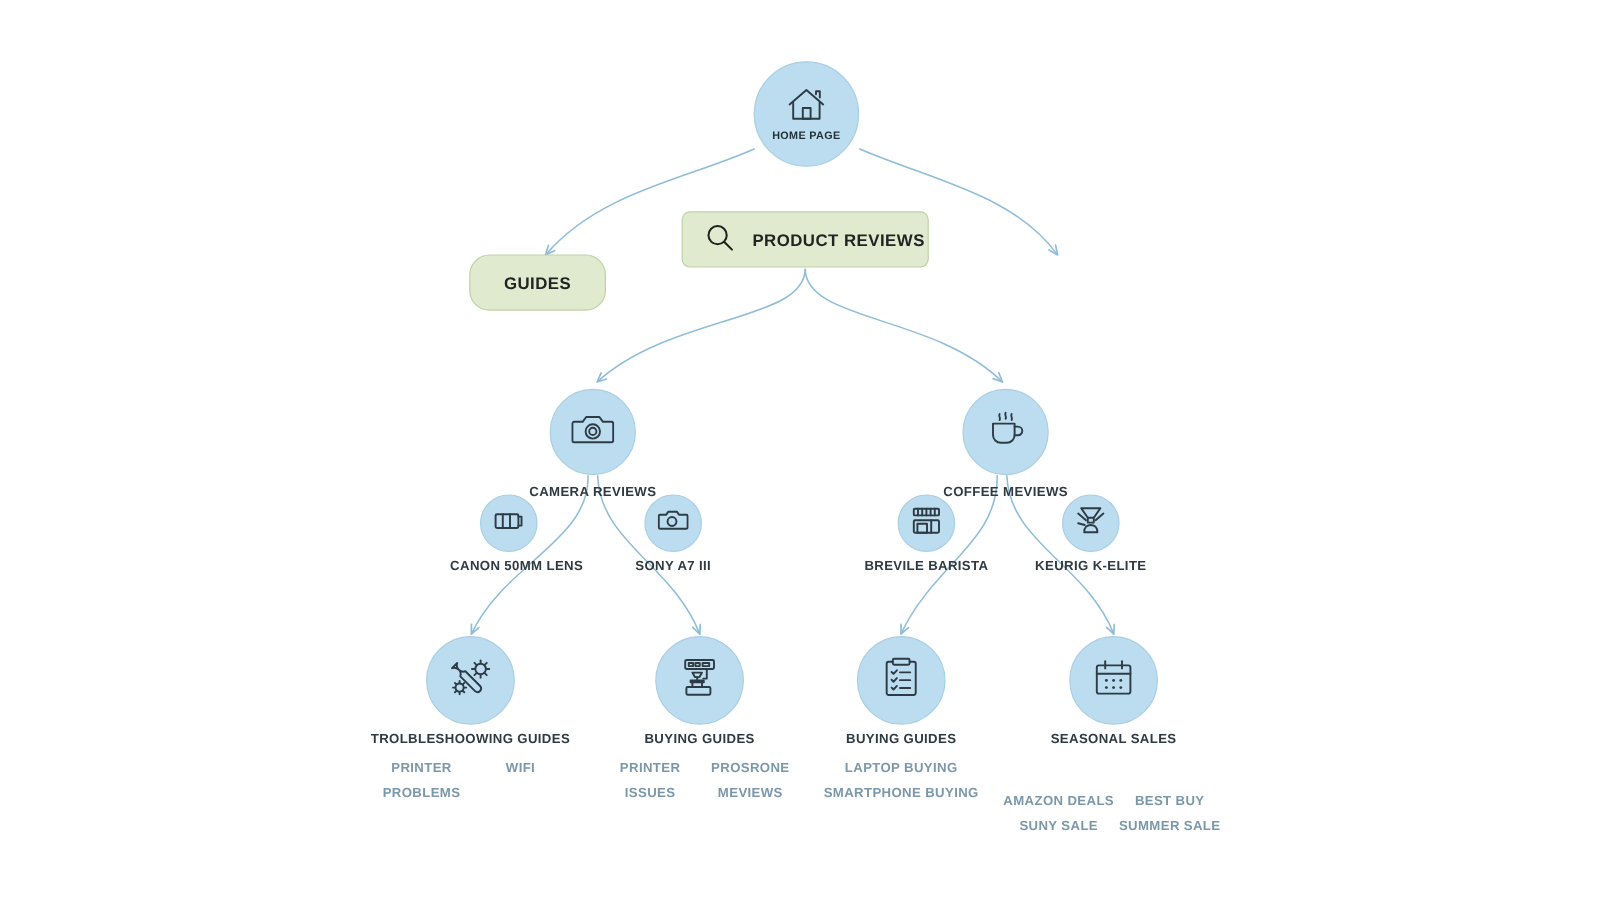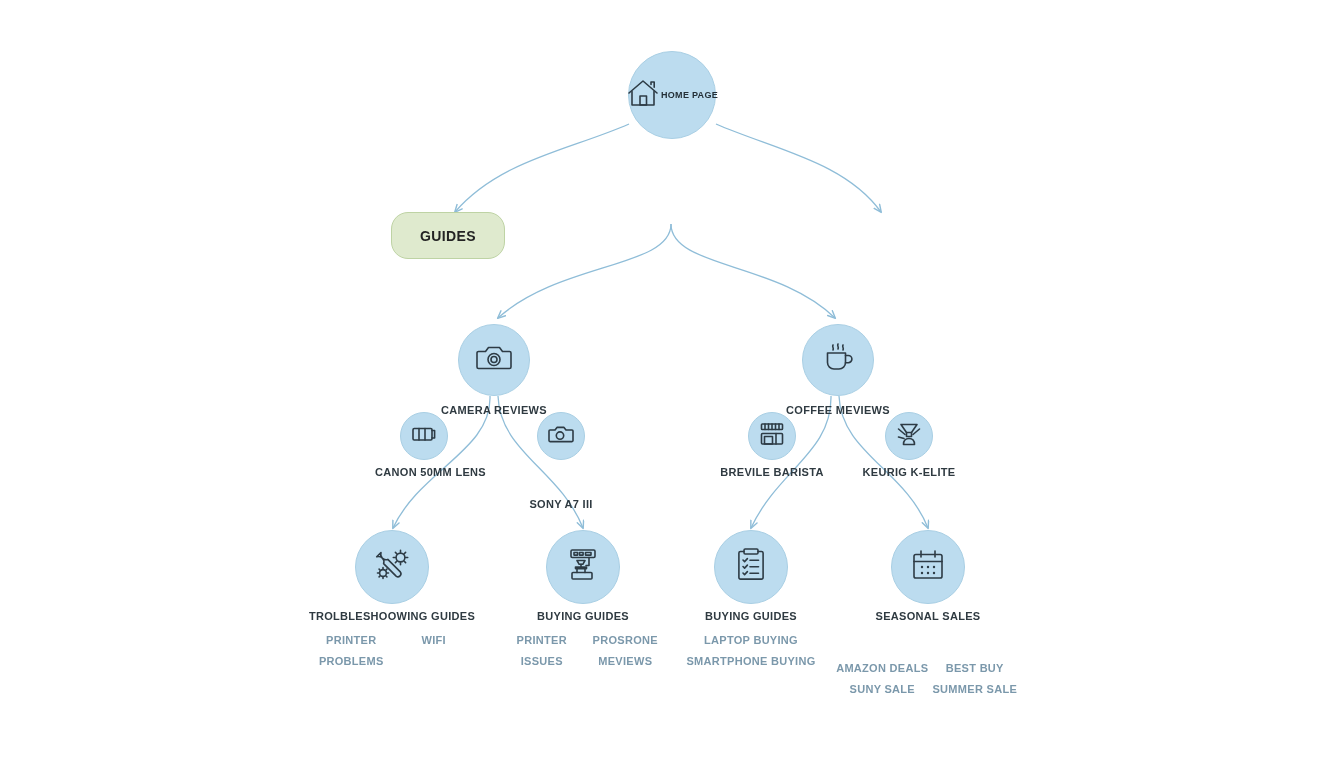--- a/index.html
+++ b/index.html
@@ -31,21 +31,21 @@
   .node-label{
     position:absolute;left:50%;transform:translateX(-50%);
     white-space:nowrap;
     font-size:11px;font-weight:700;letter-spacing:.3px;
     color:#2f3a41;text-align:center;
   }
   .node-label.inside{
     position:static;transform:none;
     font-size:9px;font-weight:700;color:#243038;
   }
-  .circ.big .stack{display:flex;flex-direction:row;align-items:center;justify-content:center;gap:1px;}
+  .circ.big .stack{display:flex;flex-direction:column;align-items:center;justify-content:center;gap:1px;}
 
   
   .rect{
     background:#dfeace;
     border:1px solid #bed3a4;
     border-radius:7px;
     display:flex;align-items:center;justify-content:center;gap:14px;
     box-sizing:border-box;
     color:#232323;
     font-size:14px;font-weight:700;letter-spacing:.4px;
@@ -118,20 +118,31 @@
       </div>
     </div>
   </div>
 
   <div class="node" style="left:391px;top:212px;">
     <div class="rect" style="width:114px;height:47px;border-radius:17px;">
       <span>GUIDES</span>
     </div>
   </div>
 
+  <div class="node" style="left:568px;top:176px;">
+    <div class="rect" style="width:206px;height:47px;justify-content:flex-start;padding-left:18px;">
+      <span class="ico dark">
+        <svg width="26" height="26" viewBox="0 0 26 26">
+          <circle cx="11" cy="11" r="7.6"></circle>
+          <line x1="16.6" y1="16.6" x2="23" y2="23"></line>
+        </svg>
+      </span>
+      <span>PRODUCT REVIEWS</span>
+    </div>
+  </div>
 
 
   <div class="node" style="left:458px;top:324px;">
     <div class="circ mid">
       <span class="ico">
         <svg width="36" height="30" viewBox="0 0 36 30">
           <path d="M2.5,8.5 h7 l3,-4 h11 l3,4 h7 a1.5,1.5 0 0 1 1.5,1.5 v14 a1.5,1.5 0 0 1 -1.5,1.5 h-31 a1.5,1.5 0 0 1 -1.5,-1.5 v-14 a1.5,1.5 0 0 1 1.5,-1.5 z"></path>
           <circle cx="18" cy="16.5" r="6"></circle>
           <circle cx="18" cy="16.5" r="3"></circle>
         </svg>
@@ -171,21 +182,21 @@
 
   <div class="node" style="left:537px;top:412px;">
     <div class="circ small">
       <span class="ico">
         <svg width="26" height="21" viewBox="0 0 26 21">
           <path d="M2,6 h5 l2,-2.6 h7 l2,2.6 h6 a1,1 0 0 1 1,1 v9.6 a1,1 0 0 1 -1,1 h-22 a1,1 0 0 1 -1,-1 v-9.6 a1,1 0 0 1 1,-1 z"></path>
           <circle cx="12" cy="11.6" r="3.7"></circle>
         </svg>
       </span>
     </div>
-    <div class="node-label" style="top:54px;margin-top:32px;">SONY A7 III</div>
+    <div class="node-label" style="top:54px;">SONY A7 III</div>
   </div>
 
   <div class="node" style="left:748px;top:412px;">
     <div class="circ small">
       <span class="ico">
         <svg width="26" height="24" viewBox="0 0 26 24">
           <rect x="2.5" y="2" width="21" height="5.5" rx="0.8"></rect>
           <line x1="6" y1="2" x2="6" y2="7.5"></line>
           <line x1="9.5" y1="2" x2="9.5" y2="7.5"></line>
           <line x1="13" y1="2" x2="13" y2="7.5"></line>

